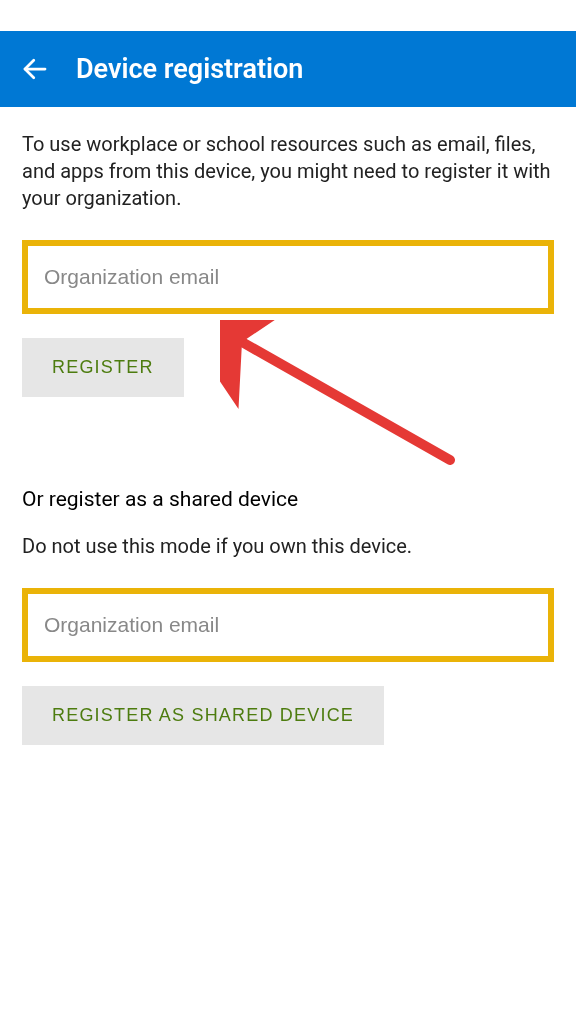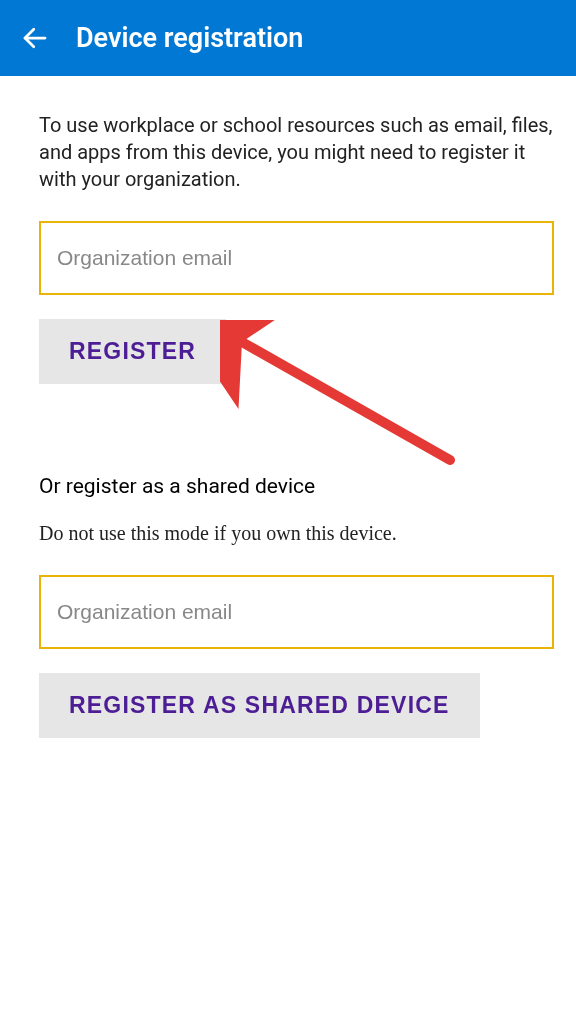--- a/index.html
+++ b/index.html
@@ -15,65 +15,65 @@
       overflow: hidden;
       position: relative;
     }
     .header {
       background: #0078d4;
       height: 76px;
       display: flex;
       align-items: center;
       padding: 0 20px;
       gap: 26px;
+      margin-top: 31px;
     }
     .back-arrow {
       color: #ffffff;
       display: flex;
       align-items: center;
       justify-content: center;
       cursor: pointer;
     }
     .header-title {
       color: #ffffff;
       font-size: 27px;
       font-weight: 600;
     }
     .content {
-      padding: 36px 22px;
-      margin-left: 17px;
+      padding: 24px 22px;
     }
     .description-block {
       margin-bottom: 28px;
     }
     .description-text {
       color: #222222;
       font-size: 20px;
       line-height: 1.35;
       margin-bottom: 24px;
     }
     .input-field {
       width: 100%;
       height: 74px;
-      border: 2px solid #eab308;
+      border: 6px solid #eab308;
       padding: 0 16px;
       font-size: 21px;
       color: #333;
       outline: none;
       background: #ffffff;
     }
     .input-field::placeholder {
       color: #888888;
     }
     .btn {
       background: #e6e6e6;
       border: none;
-      color: #4c1d95;
-      font-size: 23px;
-      font-weight: 700;
+      color: #4d7c0f;
+      font-size: 18px;
+      font-weight: 400;
       letter-spacing: 1.2px;
       padding: 19px 30px;
       margin-top: 24px;
       cursor: pointer;
       text-transform: uppercase;
     }
     .section-gap {
       height: 90px;
     }
     .section-heading {
@@ -110,21 +110,21 @@
 
   <input type="text" class="input-field" placeholder="Organization email" style="">
 
   <button class="btn">REGISTER</button>
 
   <div class="section-gap"></div>
 
   <h2 class="section-heading">Or register as a shared device</h2>
 
 
-  <p class="description-text" style="margin-bottom:28px;font-family:Liberation Serif, serif;">Do not use this mode if you own this device.</p>
+  <p class="description-text" style="margin-bottom:28px;">Do not use this mode if you own this device.</p>
 
   <input type="text" class="input-field" placeholder="Organization email" style="">
 
   <button class="btn">REGISTER AS SHARED DEVICE</button>
 
 </div>
 
 <svg class="annotation-arrow" width="260" height="160" viewBox="0 0 260 160">
   <defs>
     <marker id="arrowhead" markerWidth="12" markerHeight="12" refX="3" refY="6" orient="auto">

